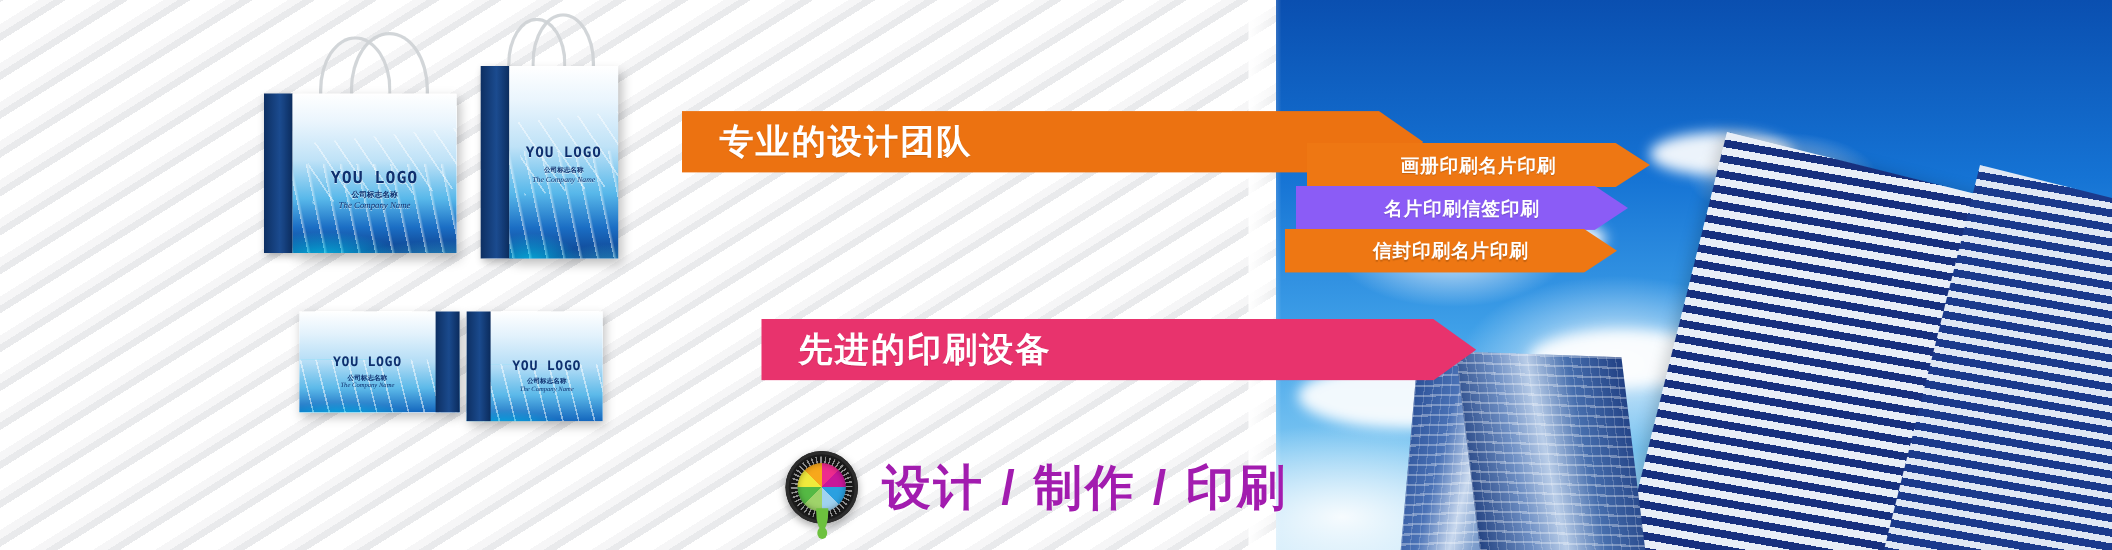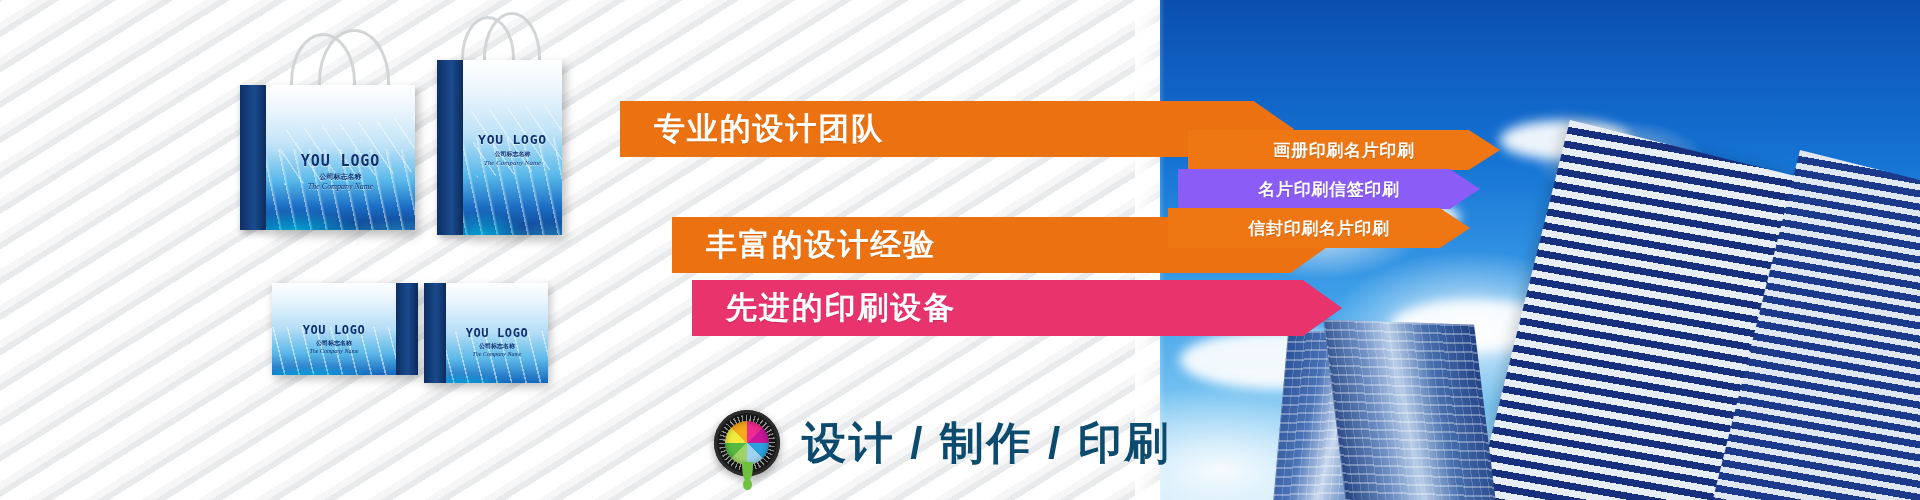--- a/index.html
+++ b/index.html
@@ -169,21 +169,21 @@
   }
   .bar .txt{text-shadow:0 1px 1px rgba(0,0,0,.12);}
   .bar-o{background:#ec7211;}
   .bar-p{background:#e8336d;}
   #bar1{left:620px;top:101px;width:640px;
         clip-path:polygon(0 0,94% 0,100% 50%,94% 100%,0 100%);}
   #bar2{left:648px;top:159px;width:630px;
         clip-path:polygon(0 0,94% 0,100% 50%,94% 100%,0 100%);}
   #bar3{left:672px;top:217px;width:624px;
         clip-path:polygon(0 0,94% 0,100% 50%,94% 100%,0 100%);}
-  #bar4{left:692px;top:280px;width:616px;
+  #bar4{left:692px;top:290px;width:616px;
         clip-path:polygon(0 0,94% 0,100% 50%,94% 100%,0 100%);}
 
   
   .tags{position:absolute;left:0;top:0;width:1920px;height:500px;}
   .tag{
     position:absolute;height:40px;display:flex;align-items:center;justify-content:center;
     color:#fff;font-weight:700;font-size:17px;letter-spacing:.04em;
     white-space:nowrap;padding:0 26px;
   }
   .tag span{text-shadow:0 1px 1px rgba(0,0,0,.18);}
@@ -228,21 +228,21 @@
   }
   .wheel .drip{
     position:absolute;left:28px;top:52px;width:11px;height:20px;
     background:#6dc13e;border-radius:0 0 60% 60%/0 0 100% 100%;
   }
   .wheel .drip:after{
     content:"";position:absolute;left:1px;top:17px;width:9px;height:11px;
     background:#6dc13e;border-radius:50%;
   }
   .tagline-text{
-    color:#0c4a6e;font-weight:700;font-size:44px;letter-spacing:.06em;
+    color:#a21caf;font-weight:700;font-size:44px;letter-spacing:.06em;
     white-space:nowrap;
     text-shadow:0 1px 0 rgba(255,255,255,.6);
   }
 </style>
 </head>
 <body>
 
 <div class="banner">
 
   <div class="sky">
@@ -317,23 +317,20 @@
       <span class="logo">YOU LOGO</span>
       <span class="cn">公司标志名称</span>
       <span class="en">The Company Name</span>
     </div>
   </div>
 
   <div class="bars">
     <div class="bar bar-o" id="bar1">
       <span class="txt">专业的设计团队</span>
     </div>
-    <div class="bar bar-o" id="bar3">
-      <span class="txt">丰富的设计经验</span>
-    </div>
     <div class="bar bar-p" id="bar4">
       <span class="txt">先进的印刷设备</span>
     </div>
   </div>
 
   <div class="tags">
     <div class="tag tag-o" id="tag1">
       <span>画册印刷</span>
       <span>名片印刷</span>
     </div>

